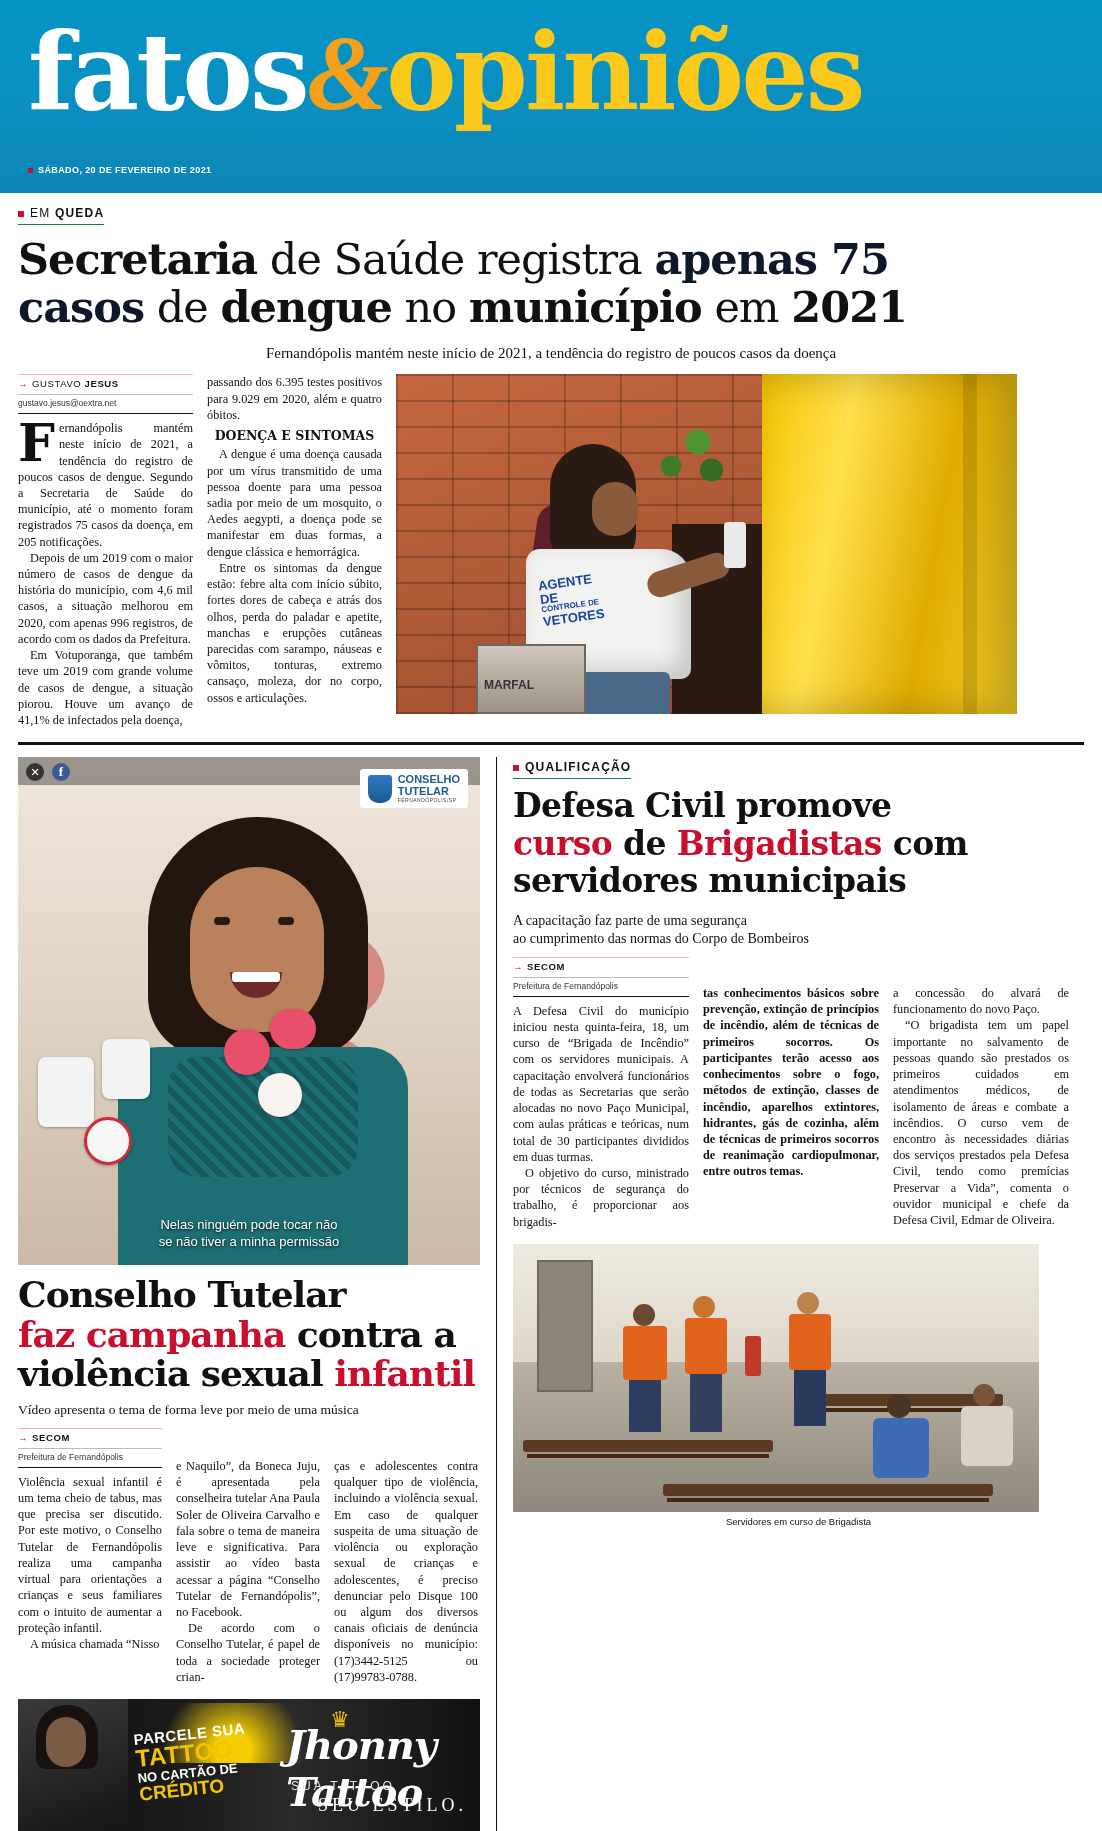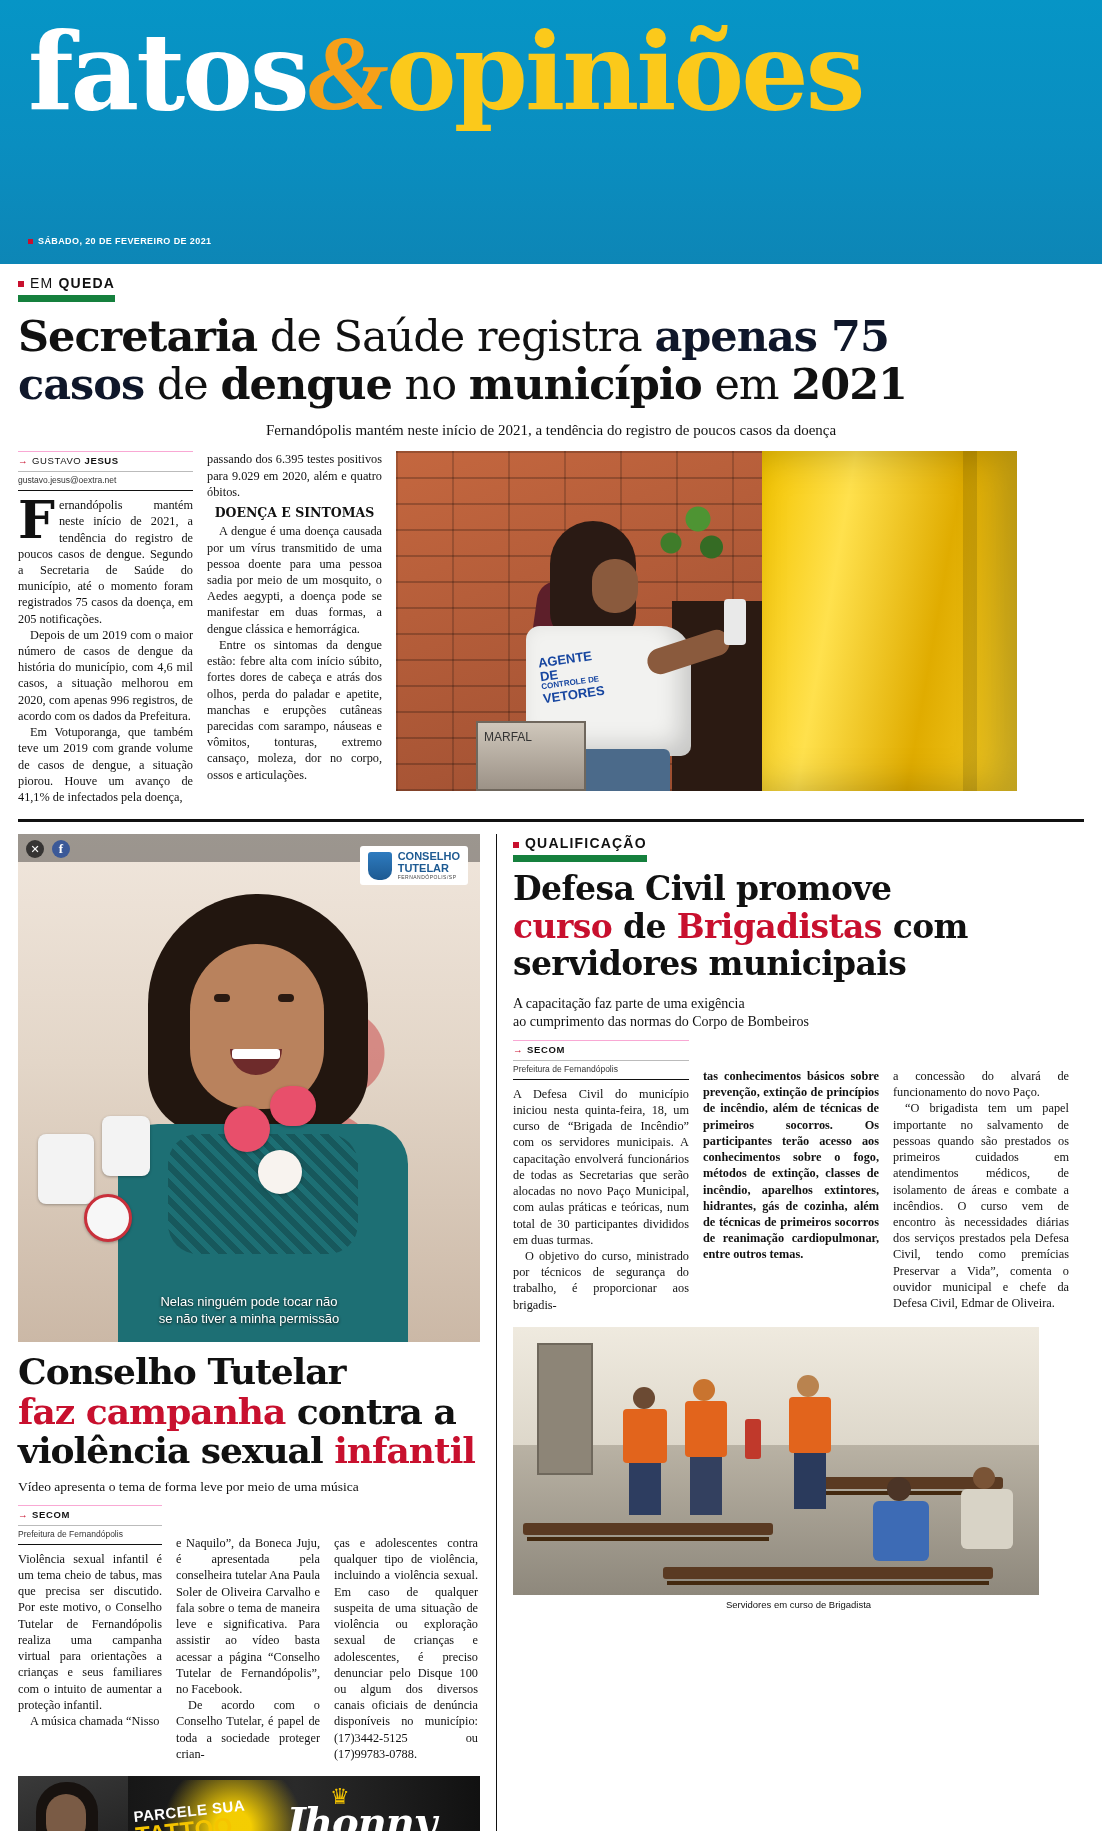--- a/index.html
+++ b/index.html
@@ -8,21 +8,21 @@
     width: 1102px;
     background: #ffffff;
     font-family: "Liberation Serif", serif;
     color: #111;
   }
   .page { width: 1102px; position: relative; background:#fff; }
 
   
   .masthead {
     position: relative;
-    height: 264px;
+    height: 193px;
     background: linear-gradient(180deg, #0695c6 0%, #0a8ec0 55%, #0d86b6 100%);
     overflow: hidden;
   }
   .masthead .logo {
     position: absolute;
     left: 28px;
     top: 6px;
     font-family: "DejaVu Serif", "Liberation Serif", serif;
     font-weight: bold;
     font-size: 106px;
@@ -66,25 +66,25 @@
     font-weight:bold;
   }
   .masthead .dateline .sq {
     display:inline-block;
     width:5px;height:5px;background:#c8102e;margin-right:5px;vertical-align:middle;
   }
 
   
   .kicker {
     font-family:"Liberation Sans", sans-serif;
-    font-size:14px;
+    font-size:12px;
     letter-spacing:1.2px;
     color:#111;
     padding-bottom:4px;
-    border-bottom:7px solid #15803d;
+    border-bottom:1px solid #15803d;
     display:inline-block;
     margin-bottom:6px;
   }
   .kicker .sq { display:inline-block;width:6px;height:6px;background:#c8102e;margin-right:6px;vertical-align:middle;}
   .kicker b { font-weight:bold; }
   .kicker .light { font-weight:normal; }
 
   
   .lead-wrap { padding: 10px 18px 0 18px; }
   .headline {
@@ -170,21 +170,21 @@
   .ph-dengue .shirt .txt{position:absolute;left:14px;top:22px;width:120px;color:#1746a0;font-family:"Liberation Sans",sans-serif;font-weight:bold;font-size:13px;line-height:1.05;transform:rotate(-8deg);}
   .ph-dengue .pants{position:absolute;left:44px;top:228px;width:130px;height:60px;background:#4b6a8a;border-radius:6px;}
   .ph-dengue .bag{position:absolute;left:8px;top:200px;width:60px;height:50px;background:#8d4fa8;border-radius:6px;}
   .ph-dengue .arm{position:absolute;left:150px;top:118px;width:85px;height:26px;background:#8a5a3d;border-radius:14px;transform:rotate(-18deg);}
   .ph-dengue .bottle{position:absolute;left:228px;top:78px;width:22px;height:46px;background:#e9e9e9;border-radius:4px;}
   .ph-dengue .plant{position:absolute;left:248px;top:44px;width:90px;height:80px;
     background:radial-gradient(circle at 30% 60%, #3f7c2a 0 10px, transparent 11px),
                radial-gradient(circle at 60% 30%, #4e9433 0 12px, transparent 13px),
                radial-gradient(circle at 75% 65%, #356b24 0 11px, transparent 12px);}
   .ph-dengue .bucket{position:absolute;left:80px;top:270px;width:110px;height:70px;background:linear-gradient(180deg,#cfc7bb,#9c9287);border:2px solid #6f675d;}
-  .ph-dengue .bucket .lbl{position:absolute;left:6px;top:7px;color:#333;font-family:"Liberation Sans",sans-serif;font-weight:normal;font-size:12px;}
+  .ph-dengue .bucket .lbl{position:absolute;left:6px;top:32px;color:#333;font-family:"Liberation Sans",sans-serif;font-weight:bold;font-size:12px;}
 
   
   .ph-conselho { width:462px; height:508px; background:#7a5a4a; }
   .ph-conselho .bgwall{position:absolute;inset:0;background:linear-gradient(180deg,#f0e6dc 0%,#e3d6c8 45%,#cbb8a6 100%);}
   .ph-conselho .flower{position:absolute;left:140px;top:150px;width:230px;height:230px;opacity:.55;
     background:radial-gradient(circle at 50% 50%, #c94c4c 0 30px, transparent 31px),
                radial-gradient(circle at 20% 30%, #c94c4c 0 42px, transparent 43px),
                radial-gradient(circle at 80% 30%, #c94c4c 0 42px, transparent 43px),
                radial-gradient(circle at 25% 75%, #c94c4c 0 42px, transparent 43px),
                radial-gradient(circle at 75% 75%, #c94c4c 0 42px, transparent 43px);}
@@ -435,21 +435,21 @@
           <span class="sq"></span><b>QUALIFICAÇÃO</b>
         </div>
 
         <h2 class="headline2">
           <span>Defesa Civil</span><span> promove</span><br>
           <span class="red">curso</span><span> de </span><span class="red">Brigadistas</span><span> com</span><br>
           <span>servidores municipais</span>
         </h2>
 
         <div class="sub2">
-          <div>A capacitação faz parte de uma exigência</div>
+          <div>A capacitação faz parte de uma segurança</div>
           <div>ao cumprimento das normas do Corpo de Bombeiros</div>
         </div>
 
         <div class="cols" style="padding:0;gap:14px;">
           <div class="col" style="width:176px;">
             <div class="byline">
               <span class="arrow">→</span><b>SECOM</b>
             </div>
             <div class="byline-mail">Prefeitura de Fernandópolis</div>
             <p class="body first">A Defesa Civil do município iniciou nesta quinta-feira, 18, um curso de “Brigada de Incêndio” com os servidores municipais. A capacitação envolverá funcionários de todas as Secretarias que serão alocadas no novo Paço Municipal, com aulas práticas e teóricas, num total de 30 participantes divididos em duas turmas.</p>

